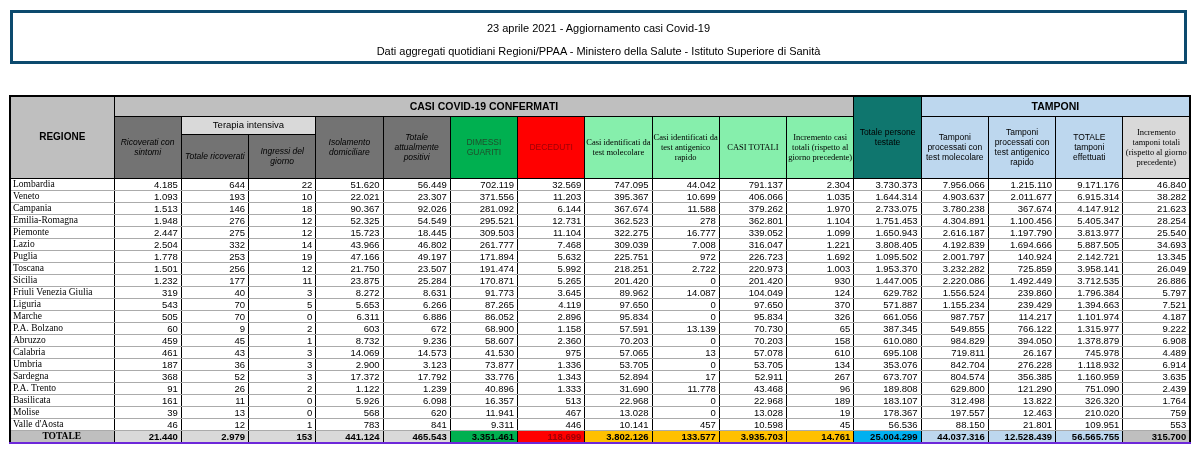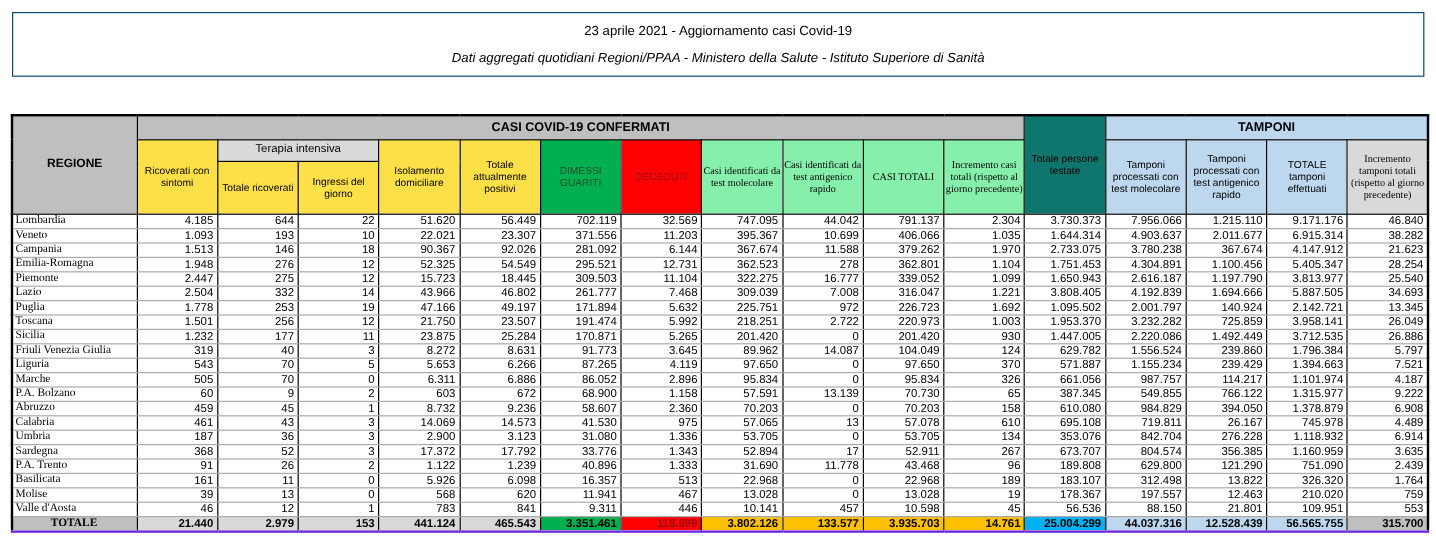--- a/index.html
+++ b/index.html
@@ -3,40 +3,40 @@
 <meta charset="utf-8">
 <style>
   * { box-sizing: border-box; }
   html, body { margin:0; padding:0; }
   body {
     width:1197px; height:452px; background:#ffffff; position:relative;
     font-family:"Liberation Sans", sans-serif; color:#000;
   }
   .title-box {
     position:absolute; left:10px; top:10px; width:1177px; height:54px;
-    border:1px solid #0c4a6e; background:#fff; text-align:center; font-size:11px;
+    border:3px solid #0c4a6e; background:#fff; text-align:center; font-size:11px;
   }
   .title-line1 { padding-top:9px; }
-  .title-line2 { padding-top:11px;font-style:italic; }
+  .title-line2 { padding-top:11px; }
 
   table.covid {
     position:absolute; left:9px; top:95px; width:1180px;
     border-collapse:collapse; table-layout:fixed; border:2px solid #000;
   }
   th {
     border:1px solid #000; font-weight:normal; font-size:8.5px; line-height:10px;
     padding:0 1px; text-align:center; vertical-align:middle; overflow:hidden;
   }
   thead tr.r1 { height:20px; }
   thead tr.r2 { height:18px; }
   thead tr.r3 { height:44px; }
   .h-band-gray { background:#BFBFBF; font-weight:bold; font-size:10.5px; }
   .h-band-blue { background:#BDD7EE; font-weight:bold; font-size:10.5px; }
   .h-region    { background:#BFBFBF; font-weight:bold; font-size:10px; }
-  .h-gray      { background:#fde047; }
+  .h-gray      { background:#737373;font-style:italic; }
   .h-terapia   { background:#D9D9D9; font-size:9.5px; }
   .h-green     { background:#00B050; color:#1F4E2C; }
   .h-red       { background:#FF0000; color:#9C0006; }
   .h-yellow    { background:#86efac;font-family:Liberation Serif, serif; }
   .h-cyan      { background:#0f766e; }
   .h-blue      { background:#BDD7EE;margin-top:39px; }
   .h-lgray     { background:#D9D9D9;font-family:Liberation Serif, serif; }
 
   tbody td {
     font-size:9.5px; height:11.5px; line-height:11px; overflow:hidden; white-space:nowrap;
@@ -398,21 +398,21 @@
         <td class="num">745.978</td>
         <td class="num">4.489</td>
       </tr>
       <tr>
         <td class="region">Umbria</td>
         <td class="num">187</td>
         <td class="num">36</td>
         <td class="num">3</td>
         <td class="num">2.900</td>
         <td class="num">3.123</td>
-        <td class="num">31.080</td>
+        <td class="num">73.877</td>
         <td class="num">1.336</td>
         <td class="num">53.705</td>
         <td class="num">0</td>
         <td class="num">53.705</td>
         <td class="num">134</td>
         <td class="num">353.076</td>
         <td class="num">842.704</td>
         <td class="num">276.228</td>
         <td class="num">1.118.932</td>
         <td class="num">6.914</td>

